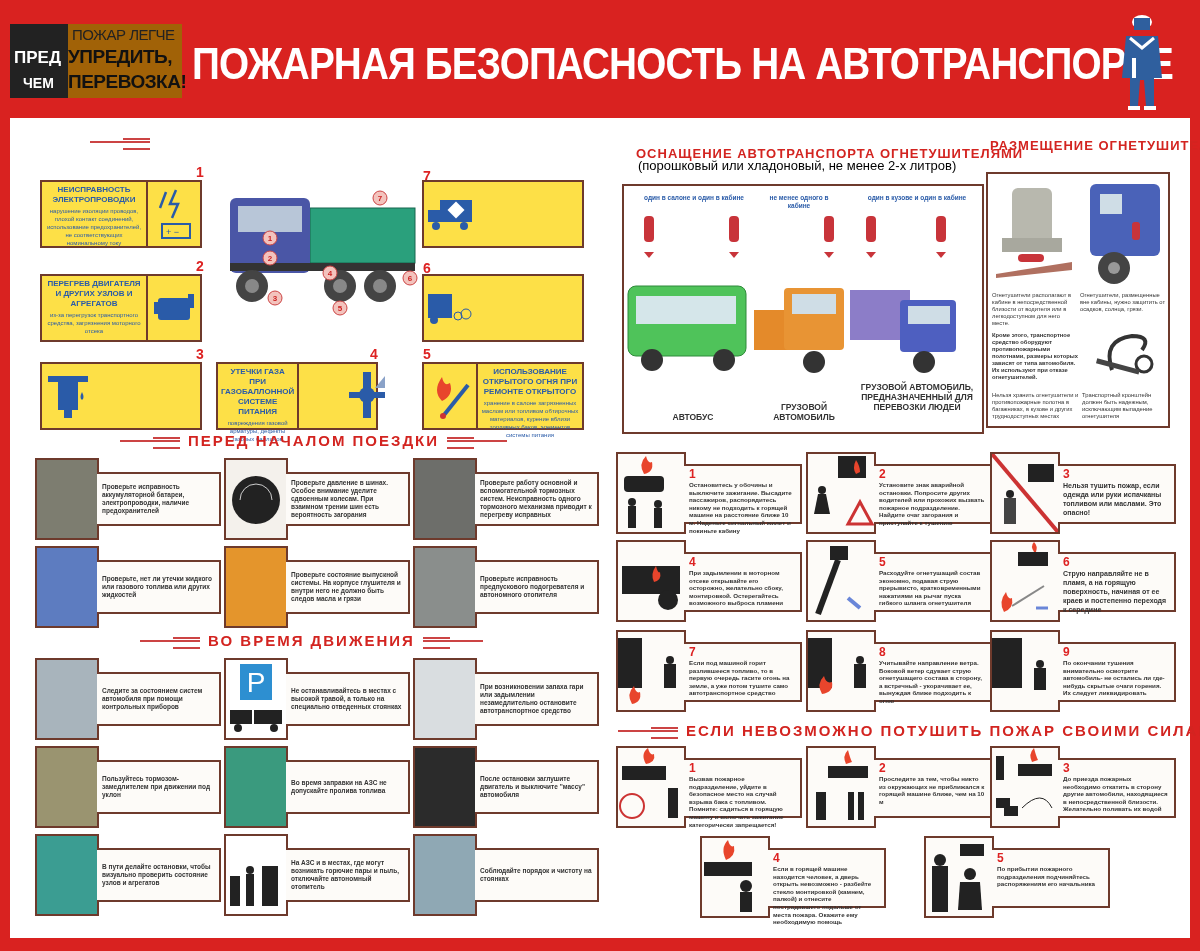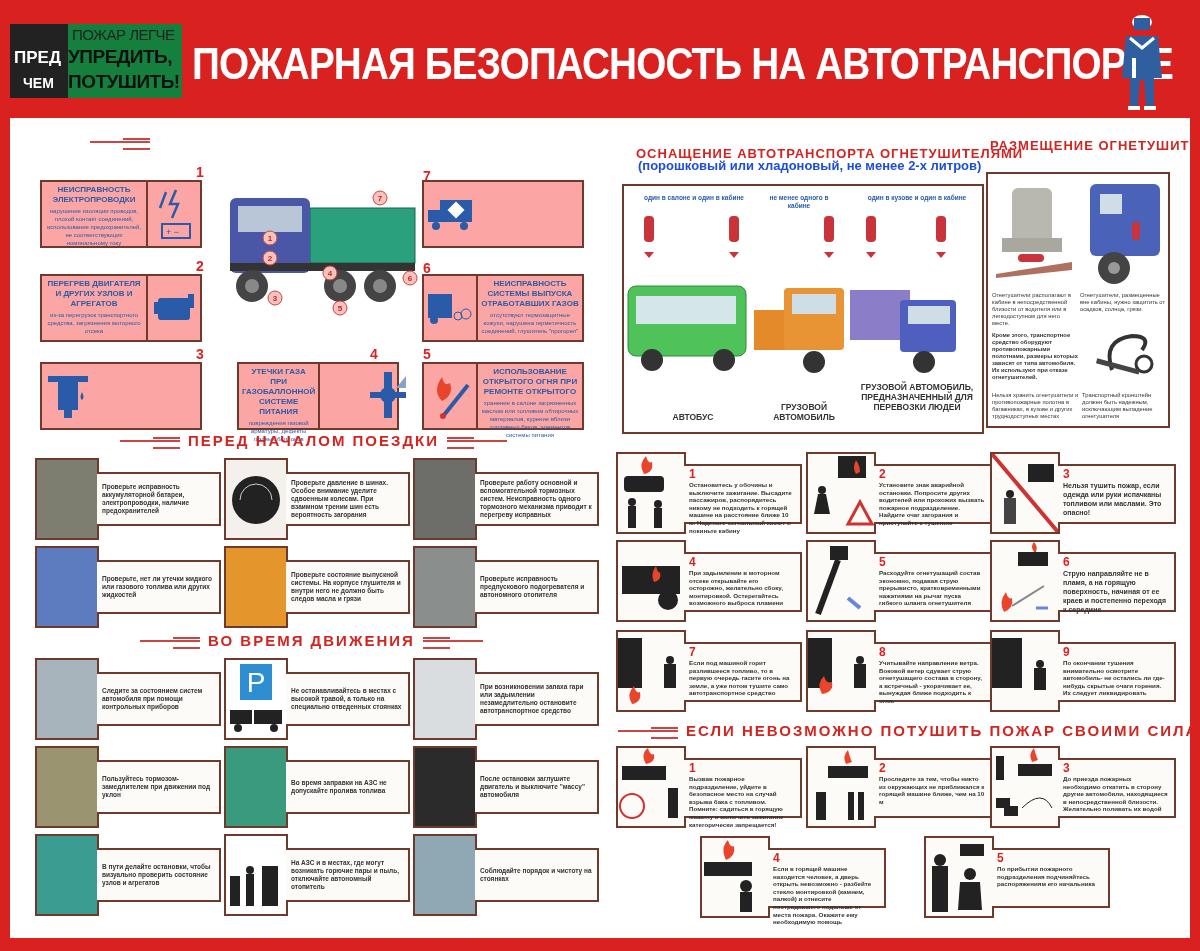--- a/index.html
+++ b/index.html
@@ -1,35 +1,35 @@
 <!DOCTYPE html>
 <html><head>
 <meta charset="utf-8">
 <style>
 *{box-sizing:border-box;margin:0;padding:0;}
 html,body{width:1200px;height:951px;overflow:hidden;background:#d92220;}
 body{position:relative;font-family:"Liberation Sans",sans-serif;}
 .header{position:absolute;left:0;top:0;width:1200px;height:118px;background:#d92220;}
-.slogan{position:absolute;left:10px;top:24px;width:172px;height:74px;background:#15803d;}
+.slogan{position:absolute;left:10px;top:24px;width:172px;height:74px;background:#a16207;}
 .slogan-black{position:absolute;left:0;top:0;width:58px;height:74px;background:#222;}
 .slogan .s-top{position:absolute;left:62px;top:2px;color:#222;font-size:15px;letter-spacing:-0.5px;font-family:"Liberation Sans Narrow","Liberation Sans",sans-serif;}
 .slogan .s-pre{position:absolute;left:4px;top:24px;color:#fff;font-weight:bold;font-size:17px;}
 .slogan .s-upr{position:absolute;left:58px;top:22px;color:#111;font-weight:bold;font-size:19px;letter-spacing:-0.5px;}
 .slogan .s-chem{position:absolute;left:13px;top:51px;color:#fff;font-weight:bold;font-size:14px;}
 .slogan .s-pot{position:absolute;left:58px;top:47px;color:#111;font-weight:bold;font-size:19px;letter-spacing:-0.5px;}
 .main-title{position:absolute;left:192px;top:38px;color:#fff;font-weight:bold;font-size:45px;letter-spacing:-1px;transform:scaleX(0.86);transform-origin:left top;white-space:nowrap;font-family:"Liberation Sans",sans-serif;}
 .fireman{position:absolute;left:1112px;top:8px;width:60px;height:104px;}
 .sheet{position:absolute;left:10px;top:118px;width:1180px;height:820px;background:#fff;}
 .sec-title{position:absolute;display:flex;align-items:center;gap:8px;color:#d32420;font-weight:bold;font-size:15px;letter-spacing:2px;white-space:nowrap;}
 .sec-title .deco{display:inline-block;width:60px;height:8px;position:relative;}
 .sec-title .deco::before{content:"";position:absolute;left:0;top:3px;width:100%;height:2px;background:#c44;}
 .sec-title .deco::after{content:"";position:absolute;right:0;top:0;width:45%;height:8px;border-top:2px solid #c44;border-bottom:2px solid #c44;}
 .sec-title .deco.r::after{left:0;right:auto;}
-.sub-title{position:absolute;color:#1d4ed8;font-weight:bold;font-size:13px;}
-.cause{position:absolute;width:162px;height:68px;border:2px solid #6e3a2c;display:flex;background:#fca5a5;}
+.sub-title{position:absolute;color:#000000;font-weight:normal;font-size:13px;}
+.cause{position:absolute;width:162px;height:68px;border:2px solid #6e3a2c;display:flex;background:#fde047;}
 .cause .txt{flex:1;border-right:2px solid #6e3a2c;padding:3px;text-align:center;color:#2a5ba8;}
 .cause.rev .txt{border-right:none;border-left:2px solid #6e3a2c;}
 .cause .icon{width:52px;display:flex;align-items:center;justify-content:center;}
 .cause .t1{font-weight:bold;font-size:8px;line-height:10px;}
 .cause .t2{font-size:6px;line-height:8px;margin-top:2px;}
 .num{position:absolute;color:#d22;font-weight:bold;font-size:14px;}
 .card{position:absolute;width:186px;height:82px;}
 .card .pic{position:absolute;left:0;top:0;width:64px;height:82px;border:2px solid #6e3a2c;background:#8a8a80;}
 .card .box{position:absolute;left:62px;top:14px;width:124px;height:54px;border:2px solid #6e3a2c;border-left:none;background:#fdfbf8;padding:3px 5px;font-size:6.5px;line-height:8px;font-weight:bold;color:#333;display:flex;align-items:center;}
 .step{position:absolute;width:186px;height:82px;}
@@ -45,21 +45,21 @@
 </head>
 <body>
 
 <div class="header">
   <div class="slogan">
     <div class="slogan-black"></div>
     <span class="s-top">ПОЖАР ЛЕГЧЕ</span>
     <span class="s-pre">ПРЕД</span>
     <span class="s-upr">УПРЕДИТЬ,</span>
     <span class="s-chem">ЧЕМ</span>
-    <span class="s-pot">ПОТУШИТЬ!</span>
+    <span class="s-pot">ПЕРЕВОЗКА!</span>
   </div>
   <div class="main-title">ПОЖАРНАЯ БЕЗОПАСНОСТЬ НА АВТОТРАНСПОРТЕ</div>
   <svg class="fireman" viewBox="0 0 60 104">
     <ellipse cx="30" cy="14" rx="10" ry="7" fill="#fff"></ellipse>
     <rect x="22" y="10" width="16" height="12" fill="#2f5f9e"></rect>
     <path d="M14 28 L46 28 L50 70 L42 70 L42 98 L34 98 L32 72 L28 72 L26 98 L18 98 L18 70 L10 70 Z" fill="#2f5f9e"></path>
     <path d="M18 30 L30 40 L42 30" stroke="#fff" stroke-width="3" fill="none"></path>
     <rect x="20" y="50" width="4" height="20" fill="#fff"></rect>
     <rect x="16" y="98" width="12" height="4" fill="#fff"></rect>
     <rect x="32" y="98" width="12" height="4" fill="#fff"></rect>
@@ -139,21 +139,21 @@
         <text x="50" y="83">2</text>
         <text x="55" y="123">3</text>
       <text x="110" y="98">4</text>
         <text x="120" y="133">5</text>
         <text x="190" y="103">6</text>
         <text x="160" y="23">7</text>
     </g>
   </svg>
 
   <span class="num" style="left:360px;top:228px;">4</span>
-  <div class="cause" style="left:227px;top:244px;gap:46px;">
+  <div class="cause" style="left:206px;top:244px;gap:46px;">
     <div class="txt">
       <div class="t1">УТЕЧКИ ГАЗА ПРИ ГАЗОБАЛЛОННОЙ СИСТЕМЕ ПИТАНИЯ</div>
       <div class="t2">повреждения газовой арматуры, дефекты газовых баллонов</div>
     </div>
     <div class="icon">
       <svg width="44" height="56" viewBox="0 0 44 56">
           <rect x="18" y="4" width="8" height="16" fill="#2a5ba8"></rect>
           <rect x="4" y="24" width="36" height="6" fill="#2a5ba8"></rect>
           <circle cx="22" cy="27" r="8" fill="#2a5ba8"></circle>
           <rect x="18" y="34" width="8" height="16" fill="#2a5ba8"></rect>
@@ -178,24 +178,20 @@
   <span class="num" style="left:413px;top:142px;">6</span>
   <div class="cause rev" style="left:412px;top:156px;">
     <div class="icon">
       <svg width="48" height="36" viewBox="0 0 48 36">
           <rect x="2" y="4" width="24" height="20" fill="#2a5ba8"></rect>
           <rect x="2" y="24" width="24" height="4" fill="#2a5ba8"></rect>
           <circle cx="8" cy="30" r="4" fill="#2a5ba8"></circle>
           <circle cx="32" cy="26" r="4" fill="none" stroke="#2a5ba8"></circle>
           <circle cx="40" cy="24" r="5" fill="none" stroke="#2a5ba8"></circle>
         </svg>
-    </div>
-    <div class="txt">
-      <div class="t1">НЕИСПРАВНОСТЬ СИСТЕМЫ ВЫПУСКА ОТРАБОТАВШИХ ГАЗОВ</div>
-      <div class="t2">отсутствуют термозащитные кожухи, нарушена герметичность соединений, глушитель "прогорел"</div>
     </div>
   </div>
 
   <span class="num" style="left:413px;top:228px;">5</span>
   <div class="cause rev" style="left:412px;top:244px;">
     <div class="icon">
       <svg width="44" height="50" viewBox="0 0 44 50">
           <path d="M14 30 Q4 20 14 6 Q16 16 22 12 Q26 24 14 30Z" fill="#e8452c"></path>
           <line x1="40" y1="14" x2="16" y2="44" stroke="#2a5ba8" stroke-width="4"></line>
           <circle cx="15" cy="45" r="3" fill="#c33"></circle>

